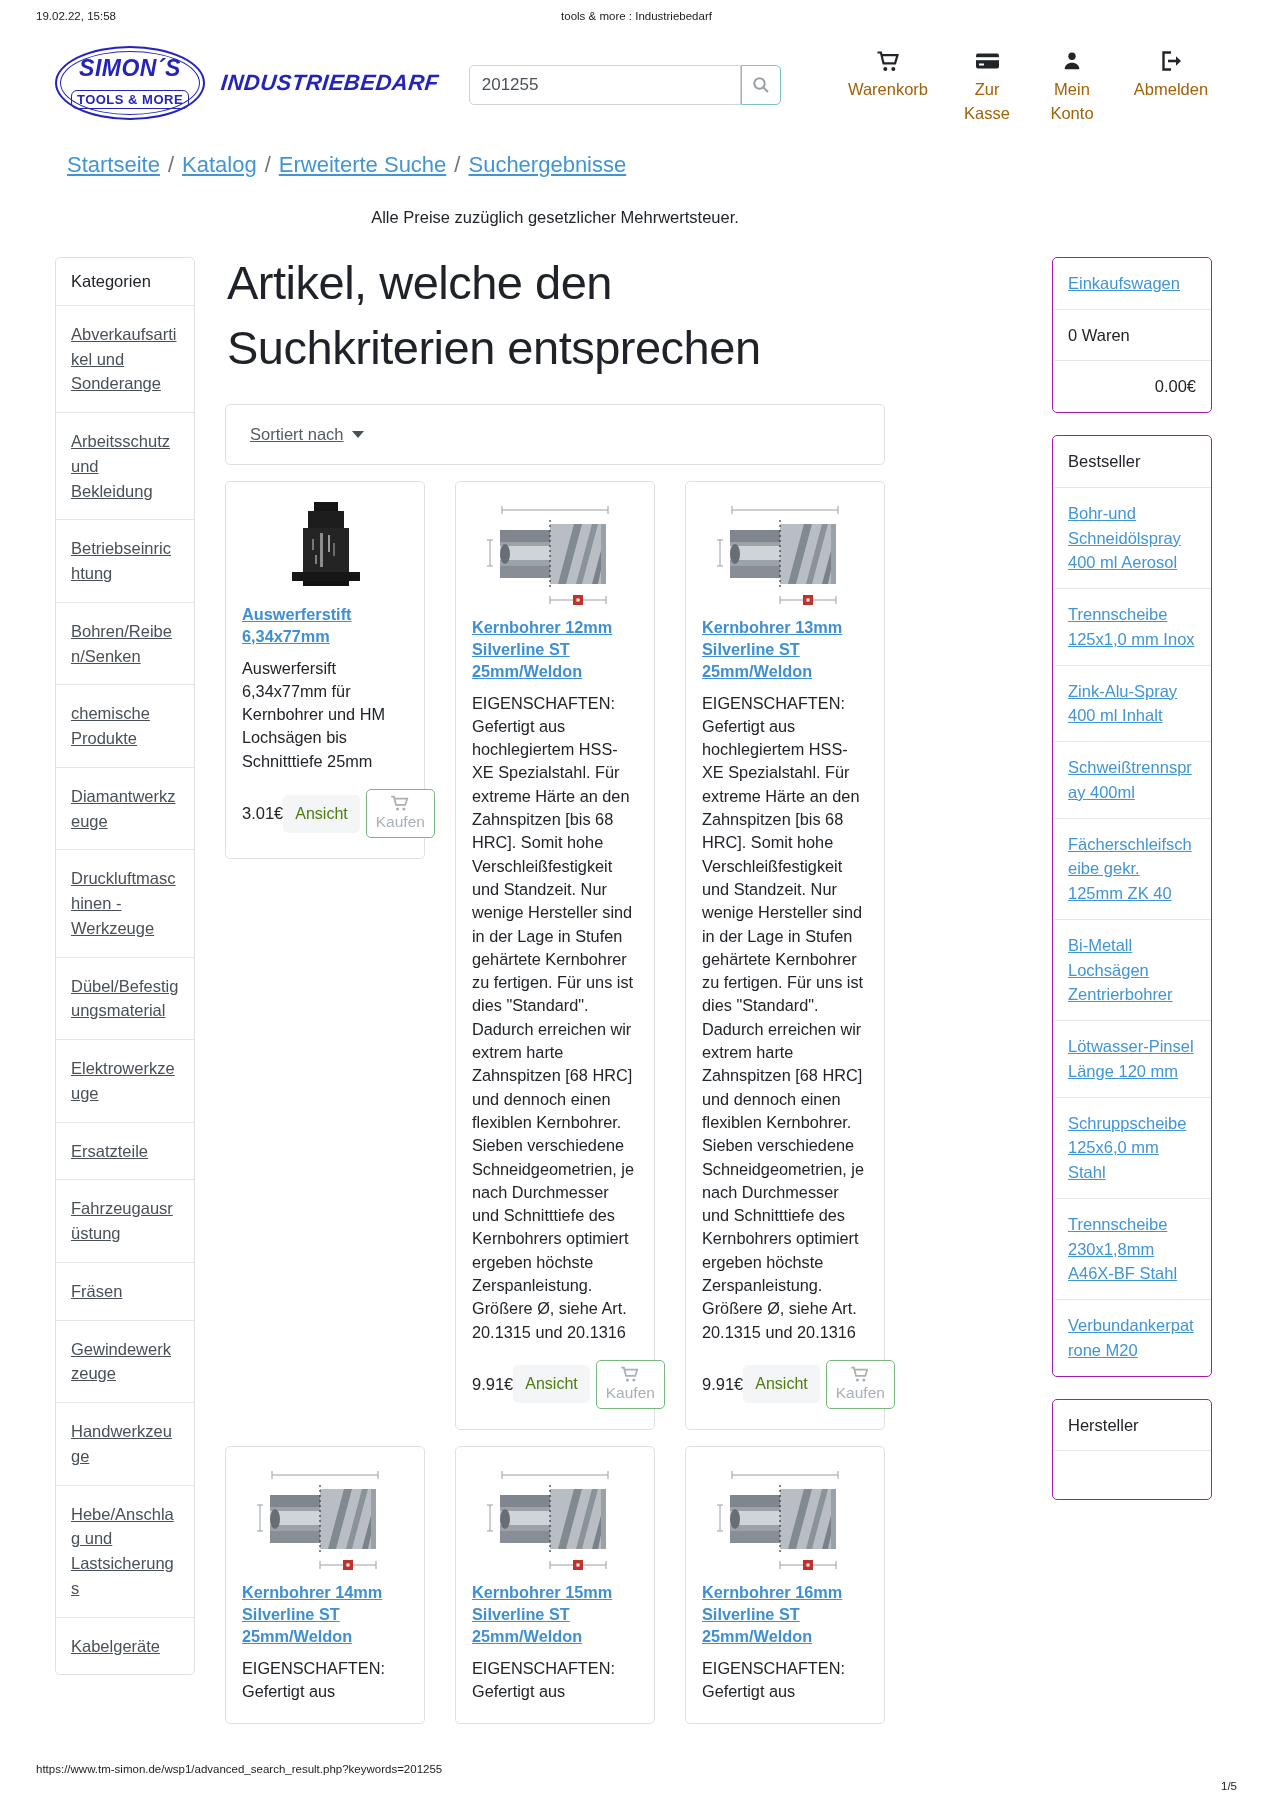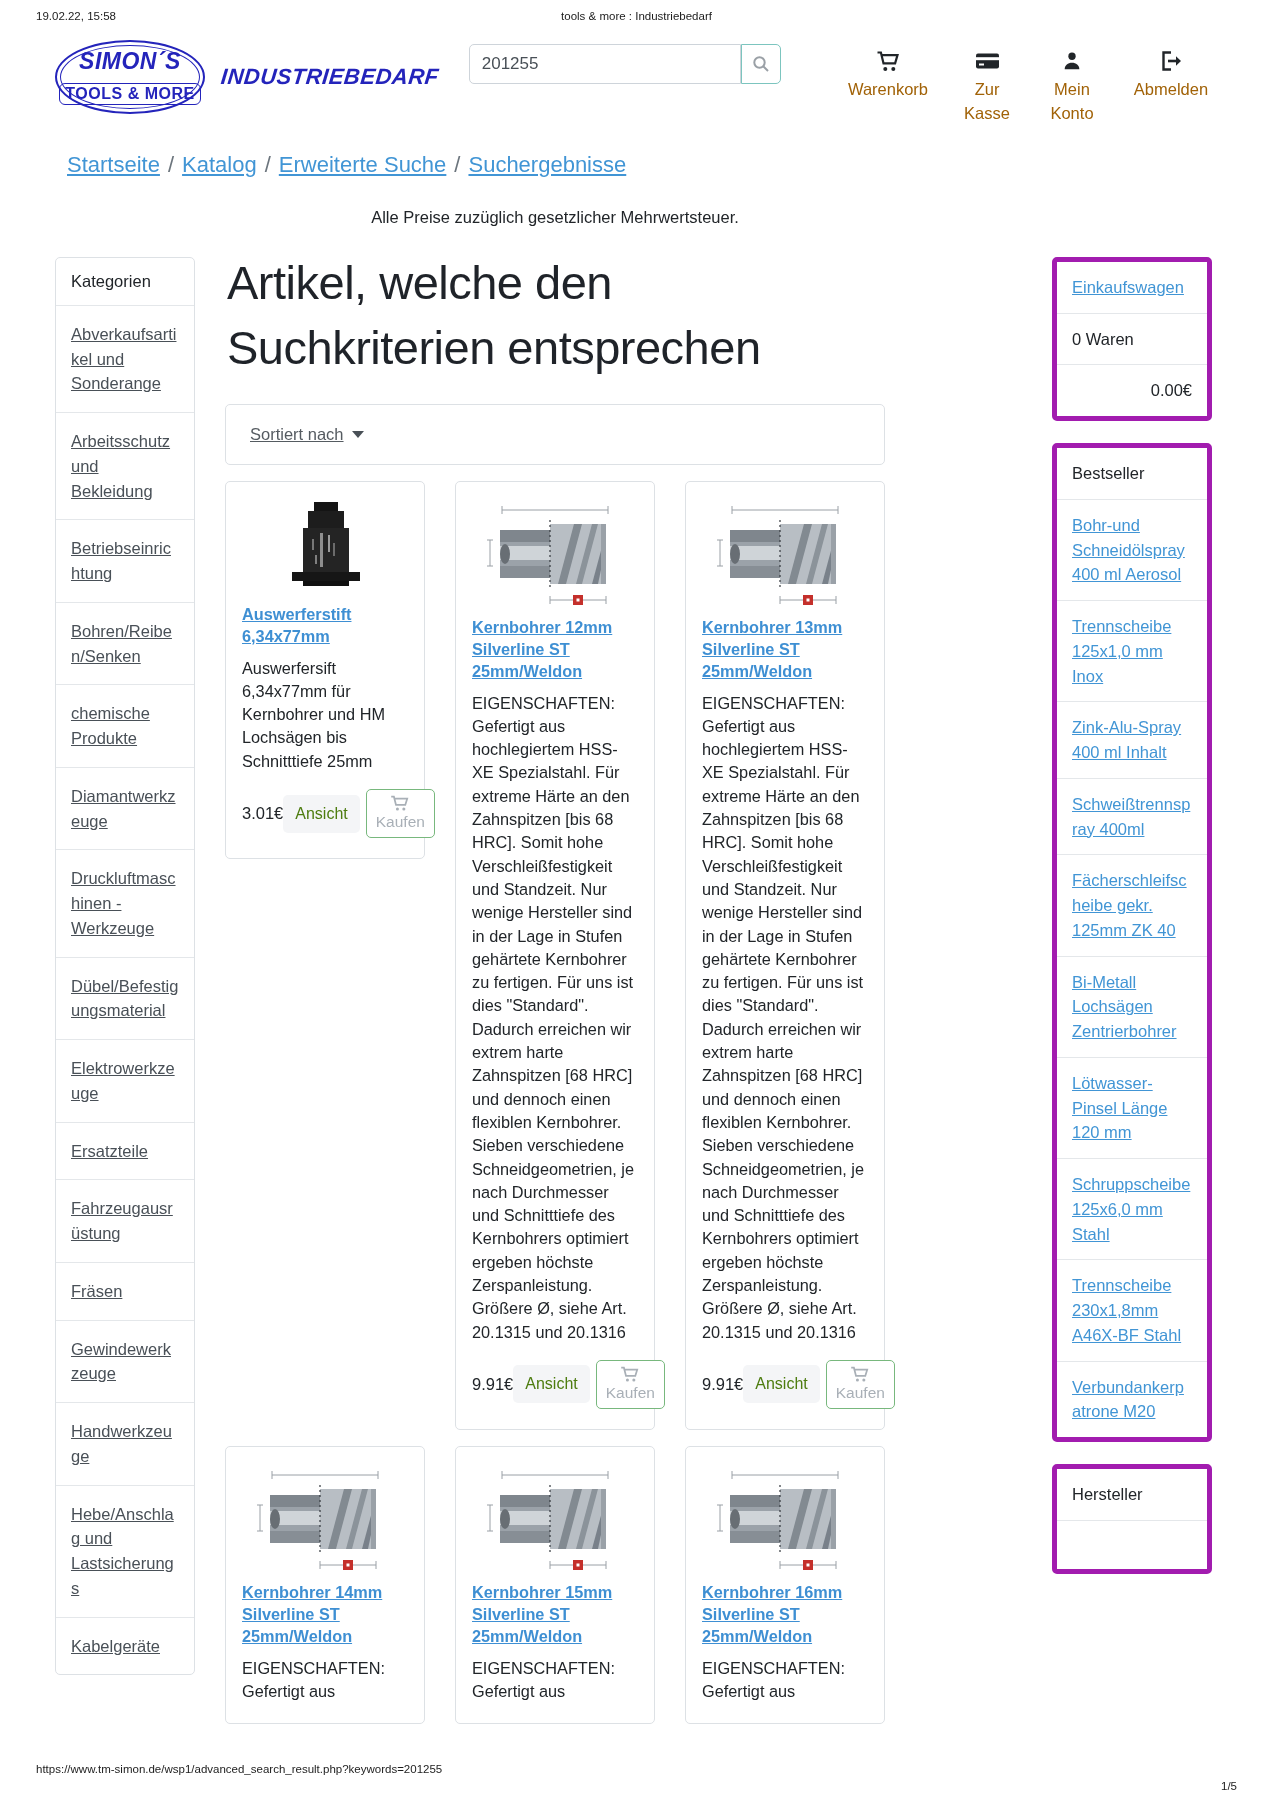--- a/index.html
+++ b/index.html
@@ -7,27 +7,27 @@
   .page { width:1273px; height:1800px; background:#fff; position:relative; overflow:hidden;
           font-family:"Liberation Sans",sans-serif; color:#212529; margin:0 auto; }
   
   .print-head { position:absolute; top:10px; left:36px; right:36px; font-size:11.5px; color:#1c1c1c; }
   .print-head .pdate { position:absolute; left:0; top:0; }
   .print-head .ptitle { position:absolute; left:0; right:0; top:0; text-align:center; }
   .print-foot { position:absolute; bottom:8px; left:36px; right:36px; font-size:11.5px; color:#1c1c1c; }
   .print-foot .purl { position:absolute; left:0; bottom:17px;margin-top:32px; }
   .print-foot .ppage { position:absolute; right:0; bottom:0; }
   
-  .site-header { display:flex; align-items:flex-start; padding:40px 60px 0 55px; }
+  .site-header { display:flex; align-items:center; padding:40px 60px 0 55px; }
   .logo { display:flex; align-items:center; cursor:pointer; }
   .logo-oval { width:150px; height:74px; border:2px solid #2424bb; border-radius:50%;
                display:flex; flex-direction:column; align-items:center; justify-content:center; position:relative; }
   .logo-oval:before { content:""; position:absolute; inset:3px; border:1px solid #2424bb; border-radius:50%; }
   .logo-name { color:#2424bb; font-weight:bold; font-style:italic; font-size:23px; letter-spacing:.5px; line-height:1; }
-  .logo-tag { color:#2424bb; font-weight:bold; font-size:16px; letter-spacing:.5px; border:1px solid #2424bb; border-radius:6px; padding:1px 5px; margin-top:10px; }
+  .logo-tag { color:#2424bb; font-weight:bold; font-size:13px; letter-spacing:.5px; border:1px solid #2424bb; border-radius:6px; padding:1px 5px; margin-top:10px; }
   .wordmark { color:#2424bb; font-weight:bold; font-style:italic; font-size:22px; letter-spacing:.5px; margin-left:16px; transform:skewX(-6deg); }
   .searchbar { display:flex; margin-left:30px; margin-top:4px; }
   .search-input { width:272px; height:40px; border:1px solid #ced4da; border-radius:5px 0 0 5px; padding:0 12px;
                   font-size:17px; color:#495057; font-family:inherit; outline:none; }
   .search-btn { width:40px; height:40px; border:1px solid #7cc5bf; border-left:1px solid #7cc5bf; background:#fff;
                 border-radius:0 5px 5px 0; display:flex; align-items:center; justify-content:center; cursor:pointer; }
   .hnav { margin-left:auto; display:flex; gap:26px; padding-top:8px; }
   .hnav-item { display:flex; flex-direction:column; align-items:center; text-align:center; font-size:16.5px; color:#a16207; cursor:pointer; line-height:1.45; }
   .hnav-item .ic { height:26px; display:flex; align-items:center; margin-bottom:4px; }
   .w90{width:90px}.w56{width:56px}.w62{width:62px}.w84{width:84px}
@@ -56,21 +56,21 @@
   .card { width:200px; border:1px solid #dde1e5; border-radius:5px; padding:18px 16px 20px; }
   .card-img { display:flex; justify-content:center; margin-bottom:8px; cursor:pointer; }
   .card-title { display:block; color:#3e8fd3; font-weight:bold; font-size:16.3px; line-height:1.35; text-decoration:underline; cursor:pointer; margin:4px 0 10px; }
   .card-desc { font-size:16.3px; line-height:1.43; color:#212529; }
   .card-foot { margin-top:16px; display:flex; align-items:center; }
   .price { font-size:16.5px; color:#212529; margin-right:auto; }
   .btn-view { border:none; background:#f4f5f7; border-radius:5px; padding:10px 12px; font-size:16px; color:#4d7c0f; font-family:inherit; cursor:pointer; }
   .btn-buy { margin-left:6px; border:1px solid #78b87d; background:#fff; border-radius:5px; padding:5px 9px 6px;
              display:flex; flex-direction:column; align-items:center; gap:1px; color:#a9b0b7; font-size:15.5px; font-family:inherit; cursor:pointer; }
   
-  .widget { border:5px solid #a21caf; border-radius:5px; margin-bottom:22px; }
+  .widget { border:1px solid #a21caf; border-radius:5px; margin-bottom:22px; }
   .wrow { padding:13px 15px; font-size:16.5px; line-height:1.5; border-bottom:1px solid #e4e7ea; word-wrap:break-word; }
   .widget .wrow:last-child { border-bottom:none; }
   .wlink { display:block; color:#4195d5; text-decoration:underline; cursor:pointer; }
   .wright { text-align:right; }
   .wempty { height:48px; }
   svg { display:block; }
 </style>
 </head>
 <body>
 

